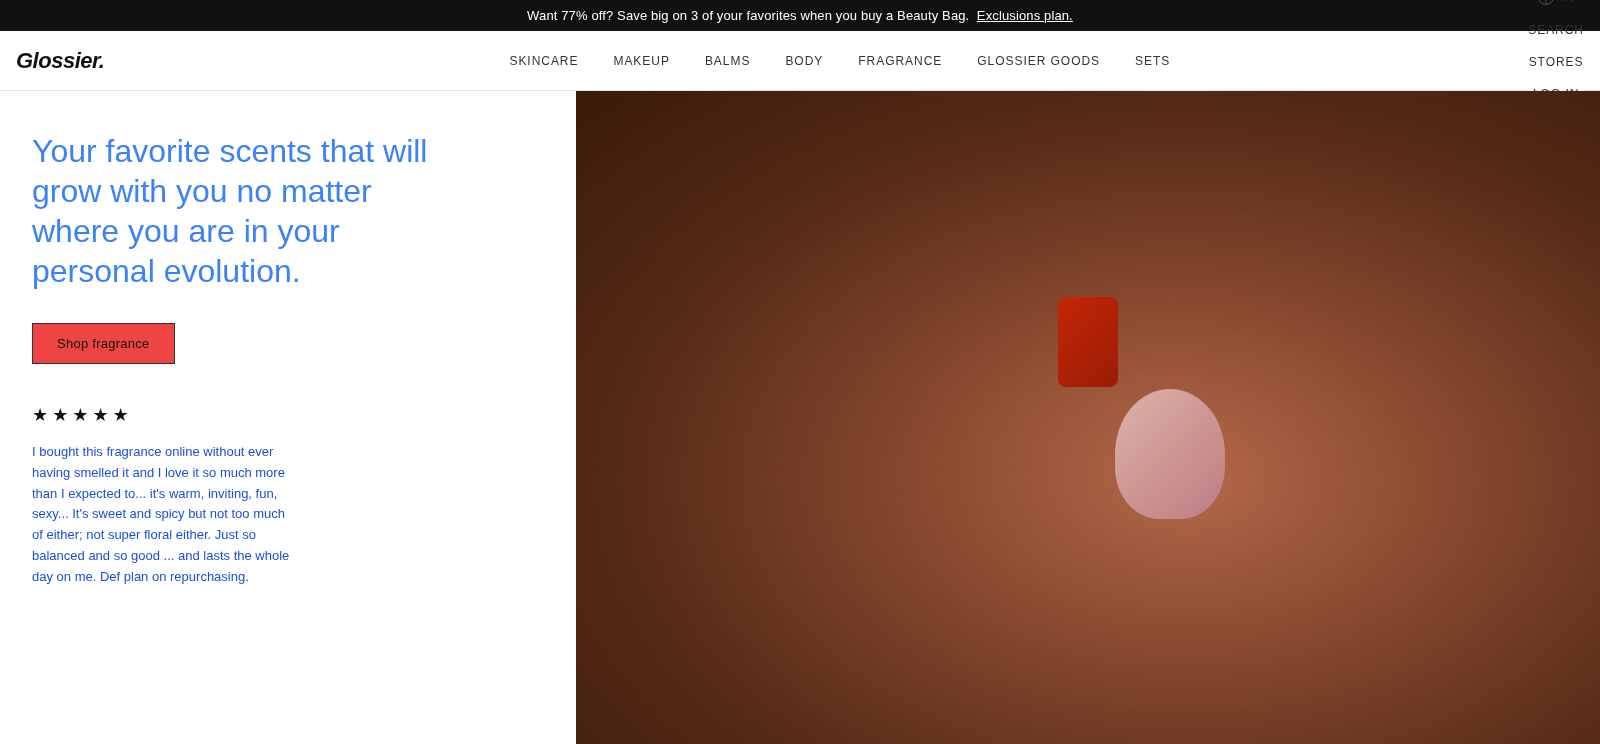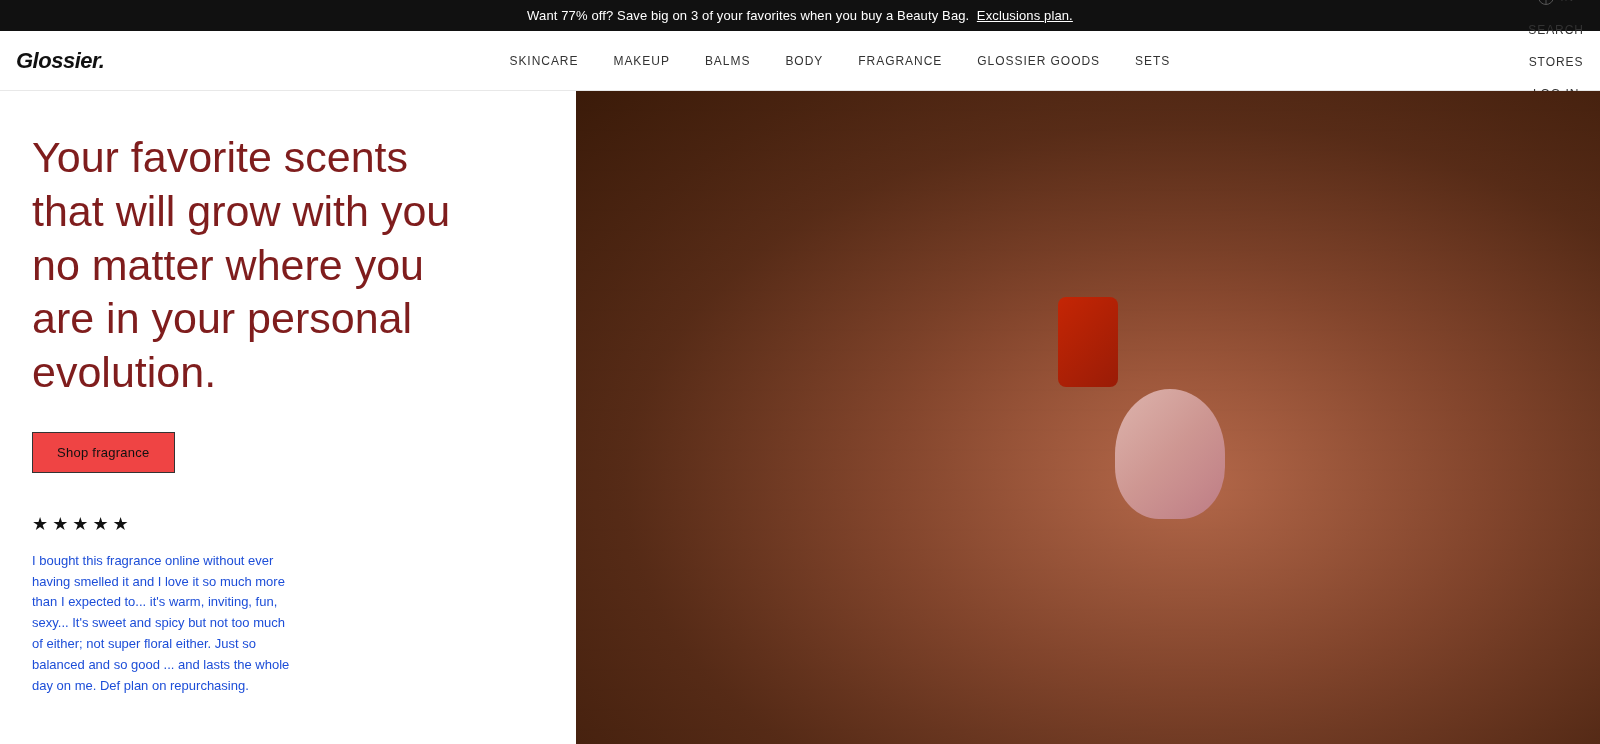--- a/index.html
+++ b/index.html
@@ -183,24 +183,24 @@
     }
 
     .section-label {
       font-size: 11px;
       letter-spacing: 0.12em;
       text-transform: uppercase;
       color: #555;
       margin-bottom: 20px;
     }
     .hero-headline {
-      font-size: 43px;
+      font-size: 32px;
       font-weight: 400;
       line-height: 1.25;
-      color: #7f1d1d;
+      color: #3b82f6;
       margin-bottom: 32px;
       max-width: 420px;
     }
     .shop-btn {
       display: inline-block;
       padding: 12px 24px;
       border: 1.5px solid #333;
       background: #ef4444;
       color: #111;
       font-size: 13px;

